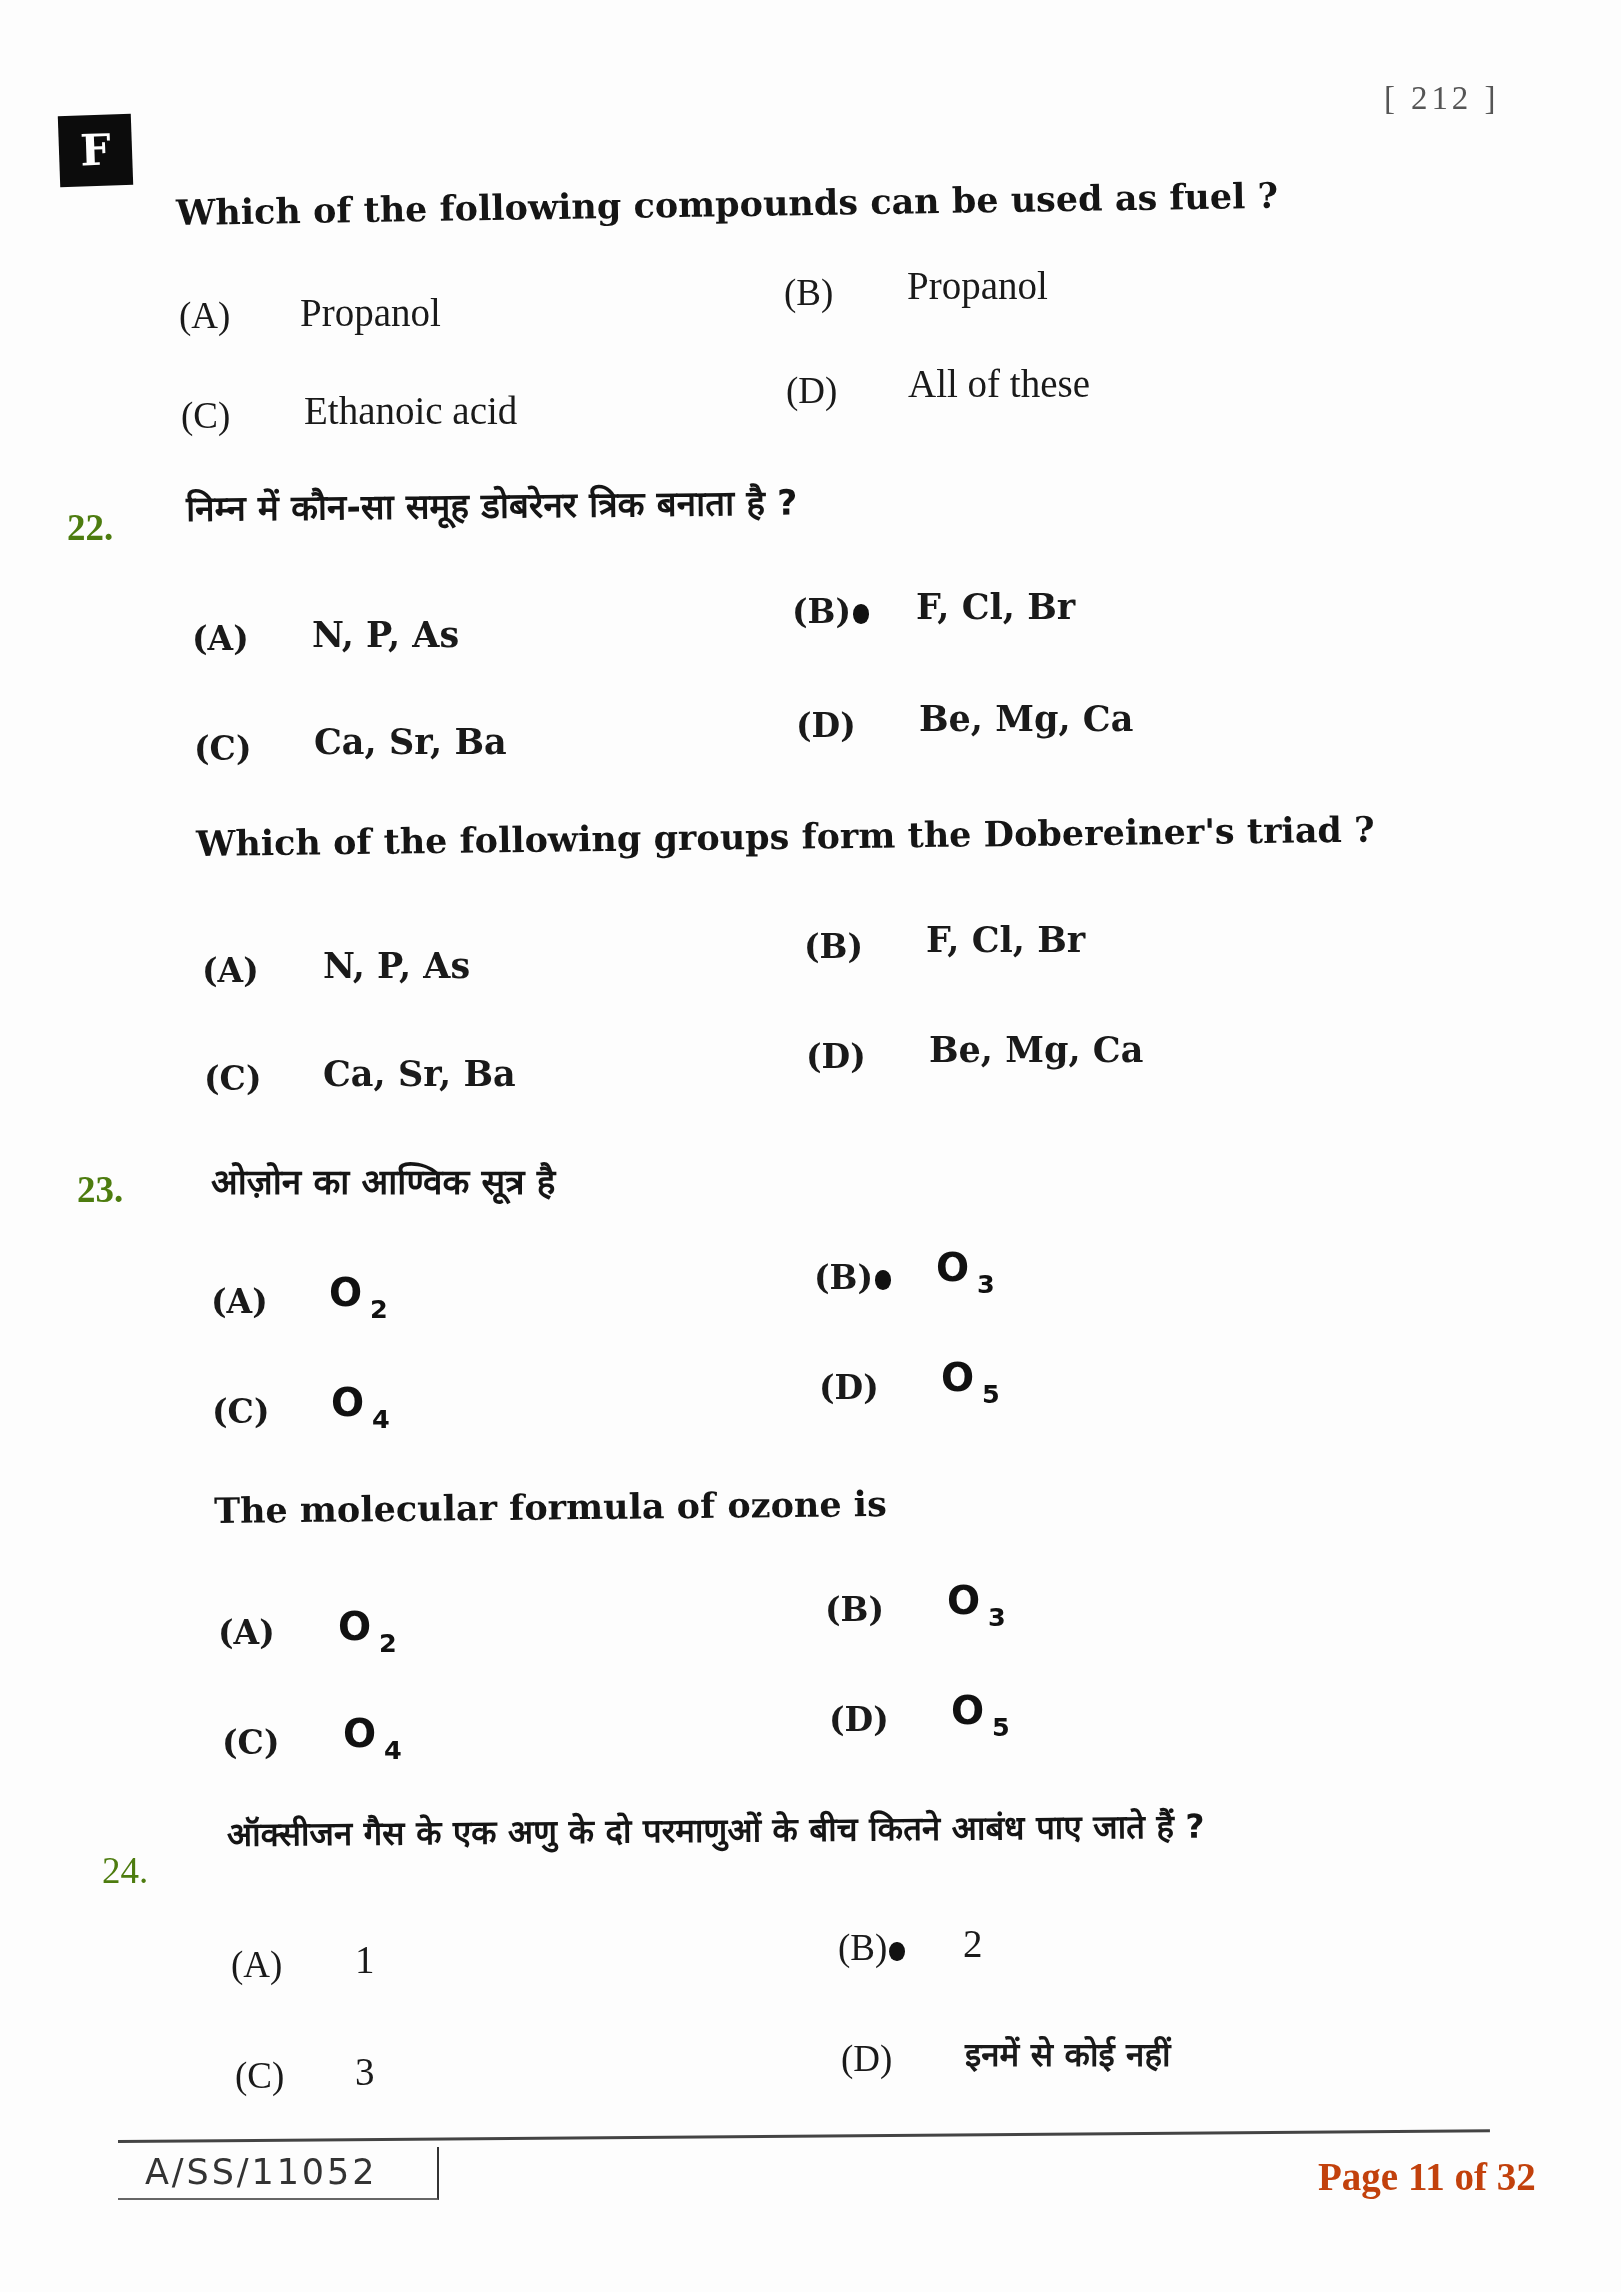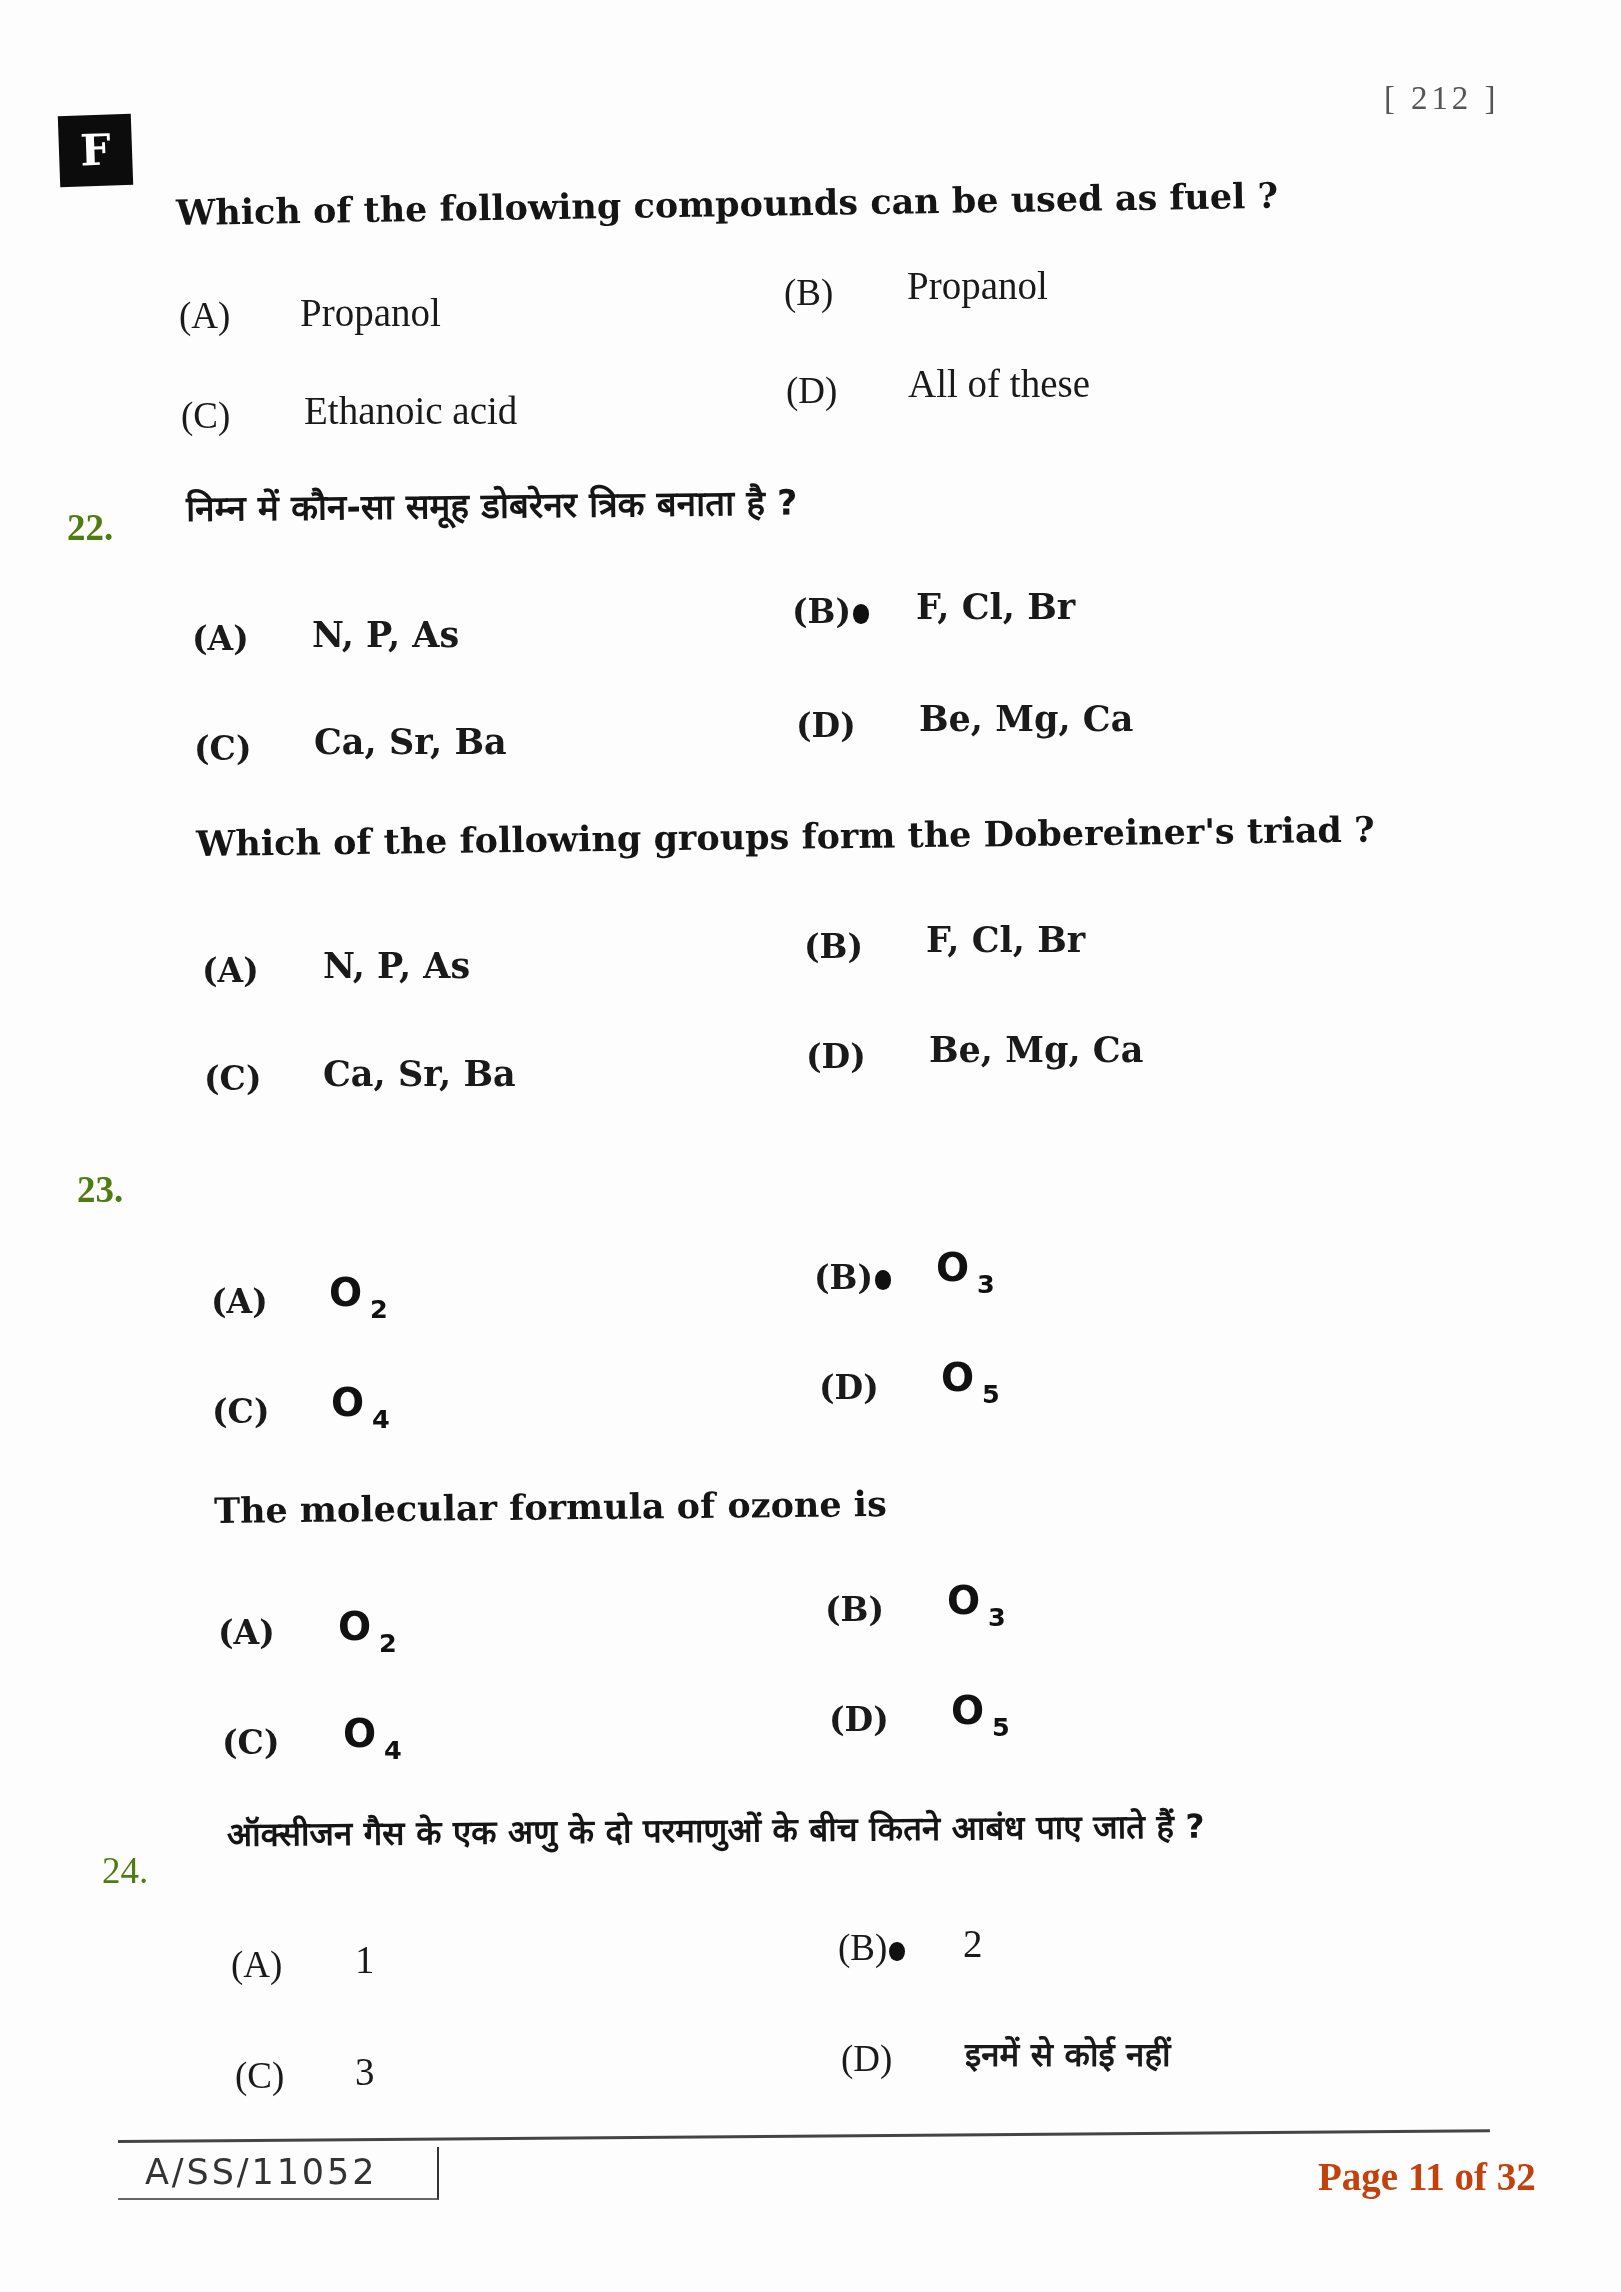--- a/index.html
+++ b/index.html
@@ -166,20 +166,21 @@
   <div class="abs opt-label" style="left:202px; top:951px;">(A)</div>
   <div class="abs opt-text" style="left:323px; top:945px;">N, P, As</div>
   <div class="abs opt-label" style="left:804px; top:927px;">(B)</div>
   <div class="abs opt-text" style="left:926px; top:919px;">F, Cl, Br</div>
   <div class="abs opt-label" style="left:204px; top:1059px;">(C)</div>
   <div class="abs opt-text" style="left:323px; top:1053px;">Ca, Sr, Ba</div>
   <div class="abs opt-label" style="left:806px; top:1037px;">(D)</div>
   <div class="abs opt-text" style="left:929px; top:1029px;">Be, Mg, Ca</div>
 
   <div class="abs q-num" style="left:77px; top:1168px;">23.</div>
+  <div class="abs q-text-hi" style="left:211px; top:1157px;">ओज़ोन का आण्विक सूत्र है</div>
   <div class="abs opt-label" style="left:211px; top:1282px;">(A)</div>
   <div class="abs formula" style="left:329px; top:1270px;"><span>O</span><sub>2</sub></div>
   <div class="abs opt-label" style="left:814px; top:1258px;"><span>(B)</span><span class="answer-dot"></span></div>
   <div class="abs formula" style="left:936px; top:1245px;"><span>O</span><sub>3</sub></div>
   <div class="abs opt-label" style="left:212px; top:1392px;">(C)</div>
   <div class="abs formula" style="left:331px; top:1380px;"><span>O</span><sub>4</sub></div>
   <div class="abs opt-label" style="left:819px; top:1368px;">(D)</div>
   <div class="abs formula" style="left:941px; top:1355px;"><span>O</span><sub>5</sub></div>
 
   <div class="abs q-text-en" style="left:214px; top:1490px; transform:rotate(-0.6deg);">The molecular formula of ozone is</div>

